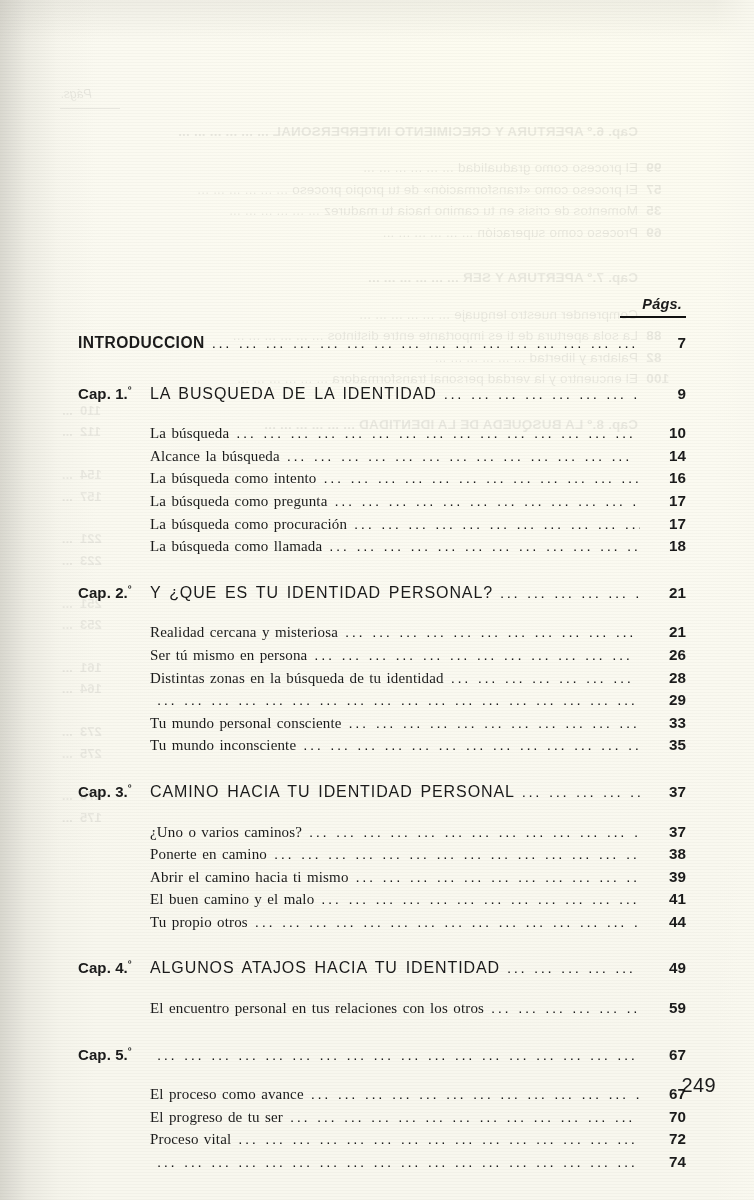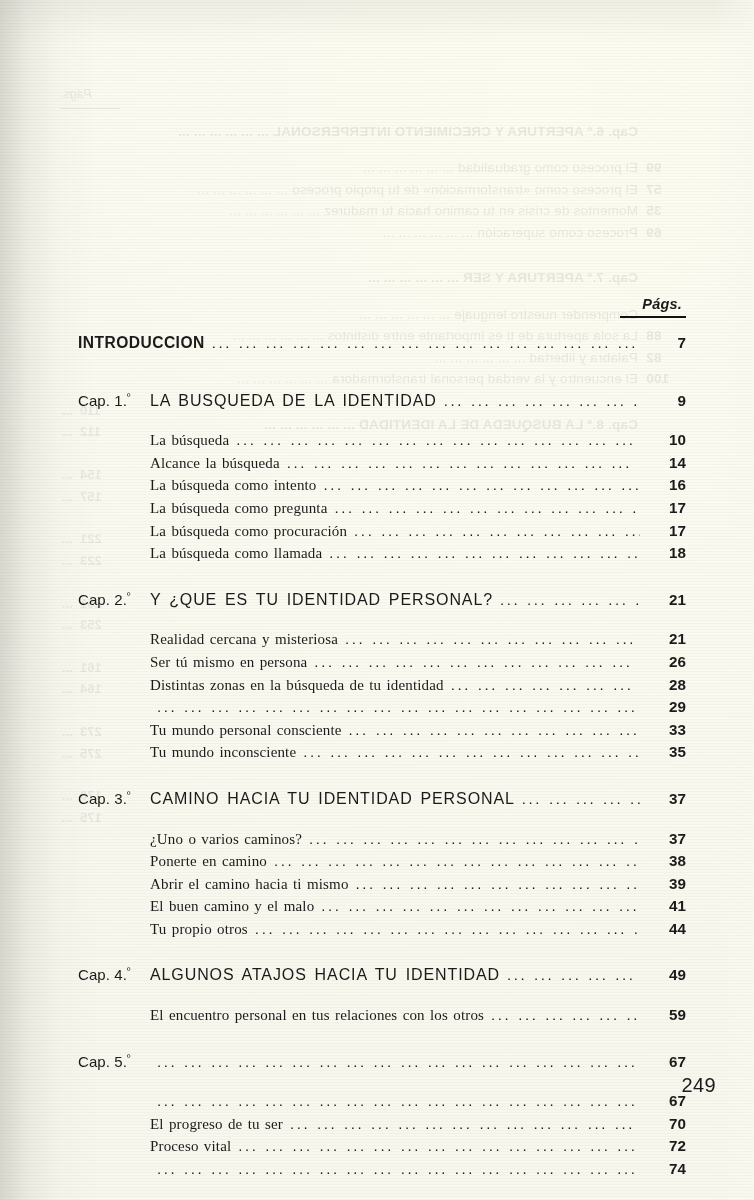--- a/index.html
+++ b/index.html
@@ -141,21 +141,21 @@
     display: flex;
     align-items: baseline;
     font-size: 15.4px;
     line-height: 22.6px;
     white-space: nowrap;
   }
 
   .cap {
     width: 72px;
     flex: 0 0 72px;
-    font-weight: normal;
+    font-weight: bold;
     font-size: 15px;
     letter-spacing: 0.1px;
   }
   .cap sup {
     font-size: 0.62em;
     vertical-align: super;
     line-height: 0;
   }
 
   .title-main {
@@ -186,21 +186,21 @@
   }
 
   .pg {
     flex: 0 0 46px;
     width: 46px;
     text-align: right;
     font-weight: bold;
     font-size: 15.2px;
   }
 
-  .row-intro { margin-bottom: 11px; }
+  .row-intro { margin-bottom: 4px; }
 
   .spacer-lg { height: 24px; }
   .spacer-md { height: 17px; }
 
   .indent { padding-left: 72px; }
   .indent .leader { letter-spacing: 2.6px; }
 
   .folio {
     position: absolute;
     right: 38px;
@@ -445,20 +445,21 @@
             <span class="pg">59</span>
           </div>
           <div class="spacer-lg"></div>
           <div class="row">
             <span class="cap">Cap. 5.<sup>º</sup></span>
             <span class="leader">... ... ... ... ... ... ... ... ... ... ... ... ... ... ... ... ... ... ...</span>
             <span class="pg">67</span>
           </div>
           <div class="spacer-md"></div>
           <div class="row indent">
+            <span class="title-sub">El proceso como avance</span>
             <span class="leader">... ... ... ... ... ... ... ... ... ... ... ... ... ... ... ... ... ... ...</span>
             <span class="pg">67</span>
           </div>
           <div class="row indent">
             <span class="title-sub">El progreso de tu ser</span>
             <span class="leader">... ... ... ... ... ... ... ... ... ... ... ... ... ... ... ... ... ... ...</span>
             <span class="pg">70</span>
           </div>
           <div class="row indent">
             <span class="title-sub">Proceso vital</span>

